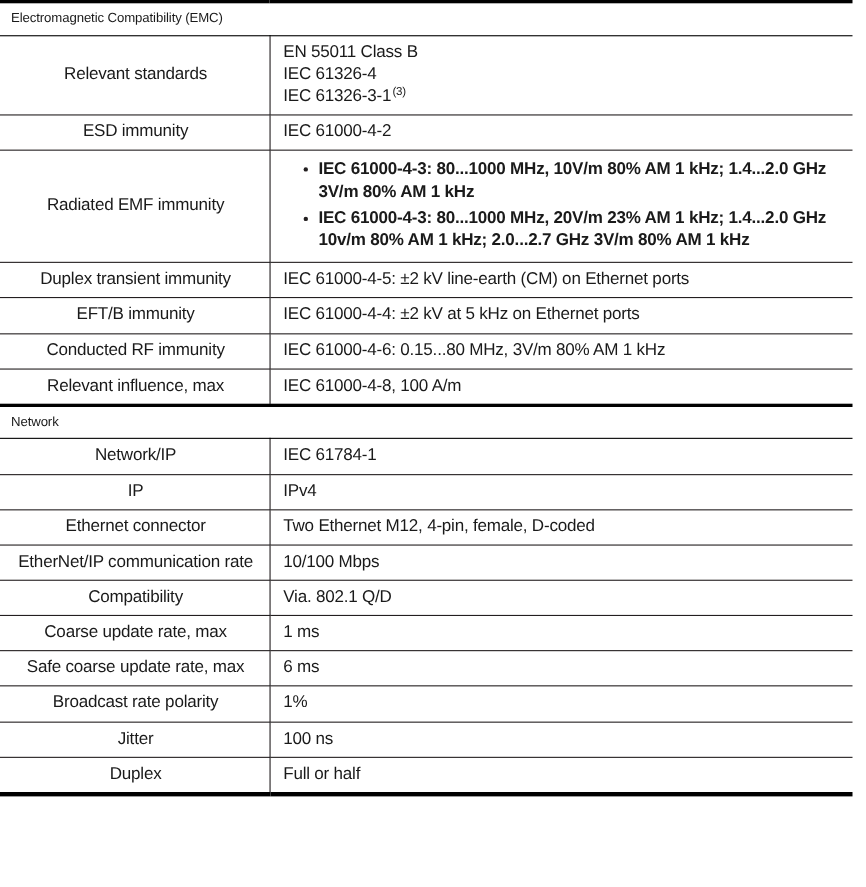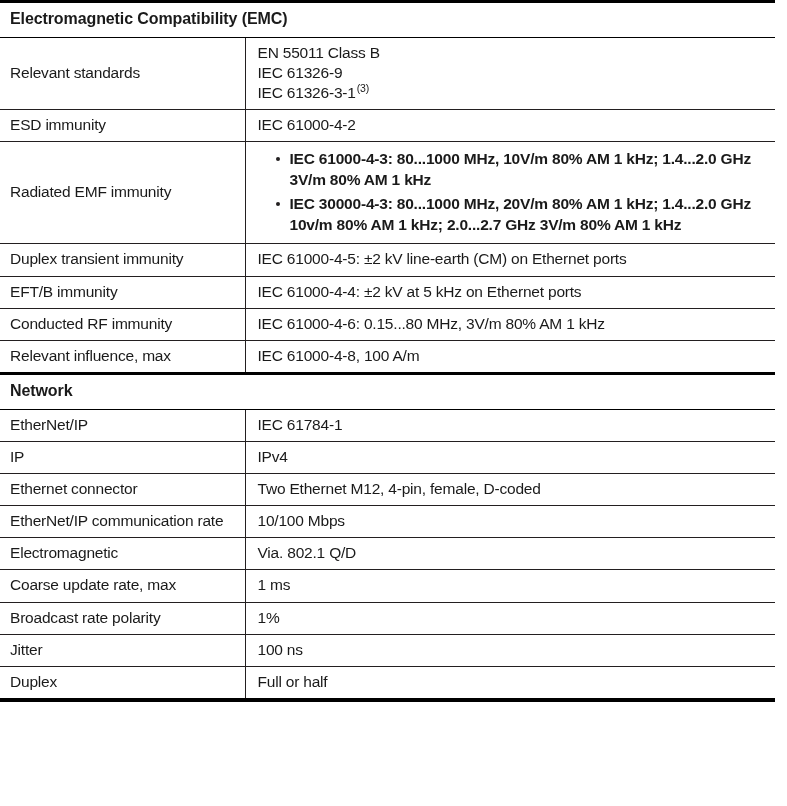--- a/index.html
+++ b/index.html
@@ -31,30 +31,31 @@
     padding: 5px 8px 6px 10px;
     font-size: 15.5px;
     line-height: 1.30;
     letter-spacing: -0.2px;
     border-bottom: 1px solid #231f20;
   }
 
   td.label-cell {
     border-right: 1px solid #231f20;
     padding-left: 10px;
+    text-align: center;
   }
 
   td.value-cell {
     padding-left: 12px;
   }
 
   
   tr.section-row > td {
-    font-weight: bold;
-    font-size: 16px;
+    font-weight: normal;
+    font-size: 12px;
     letter-spacing: -0.1px;
     padding: 6px 8px 7px 10px;
     border-top: 3px solid #000000;
     border-bottom: 1.5px solid #000000;
     border-right: none;
   }
   
   tr.section-row.first > td { border-top: 3px solid #000000; }
 
   
@@ -109,36 +110,36 @@
   <tbody>
 
     <tr class="section-row first">
       <td colspan="2">Electromagnetic Compatibility (EMC)</td>
     </tr>
 
     <tr>
       <td class="label-cell">Relevant standards</td>
       <td class="value-cell multiline">
         <div>EN 55011 Class B</div>
-        <div>IEC 61326-9</div>
+        <div>IEC 61326-4</div>
         <div><span>IEC 61326-3-1</span><sup class="footnote">(3)</sup></div>
       </td>
     </tr>
 
     <tr>
       <td class="label-cell">ESD immunity</td>
       <td class="value-cell">IEC 61000-4-2</td>
     </tr>
 
     <tr>
       <td class="label-cell">Radiated EMF immunity</td>
       <td class="value-cell">
         <ul class="bullets">
           <li>IEC 61000-4-3: 80...1000 MHz, 10V/m 80% AM 1 kHz; 1.4...2.0 GHz 3V/m 80% AM 1 kHz</li>
-          <li>IEC 30000-4-3: 80...1000 MHz, 20V/m 80% AM 1 kHz; 1.4...2.0 GHz 10v/m 80% AM 1 kHz; 2.0...2.7 GHz 3V/m 80% AM 1 kHz</li>
+          <li>IEC 61000-4-3: 80...1000 MHz, 20V/m 23% AM 1 kHz; 1.4...2.0 GHz 10v/m 80% AM 1 kHz; 2.0...2.7 GHz 3V/m 80% AM 1 kHz</li>
         </ul>
       </td>
     </tr>
 
     <tr>
       <td class="label-cell">Duplex transient immunity</td>
       <td class="value-cell">IEC 61000-4-5: ±2 kV line-earth (CM) on Ethernet ports</td>
     </tr>
 
     <tr>
@@ -155,49 +156,53 @@
       <td class="label-cell">Relevant influence, max</td>
       <td class="value-cell">IEC 61000-4-8, 100 A/m</td>
     </tr>
 
 
     <tr class="section-row">
       <td colspan="2">Network</td>
     </tr>
 
     <tr>
-      <td class="label-cell">EtherNet/IP</td>
+      <td class="label-cell">Network/IP</td>
       <td class="value-cell">IEC 61784-1</td>
     </tr>
 
     <tr>
       <td class="label-cell">IP</td>
       <td class="value-cell">IPv4</td>
     </tr>
 
     <tr>
       <td class="label-cell">Ethernet connector</td>
       <td class="value-cell">Two Ethernet M12, 4-pin, female, D-coded</td>
     </tr>
 
     <tr>
       <td class="label-cell multiline">EtherNet/IP communication rate</td>
       <td class="value-cell">10/100 Mbps</td>
     </tr>
 
     <tr>
-      <td class="label-cell">Electromagnetic</td>
+      <td class="label-cell">Compatibility</td>
       <td class="value-cell">Via. 802.1 Q/D</td>
     </tr>
 
     <tr>
       <td class="label-cell">Coarse update rate, max</td>
       <td class="value-cell">1 ms</td>
     </tr>
 
+    <tr>
+      <td class="label-cell">Safe coarse update rate, max</td>
+      <td class="value-cell">6 ms</td>
+    </tr>
 
     <tr>
       <td class="label-cell">Broadcast rate polarity</td>
       <td class="value-cell">1%</td>
     </tr>
 
     <tr>
       <td class="label-cell">Jitter</td>
       <td class="value-cell">100 ns</td>
     </tr>

